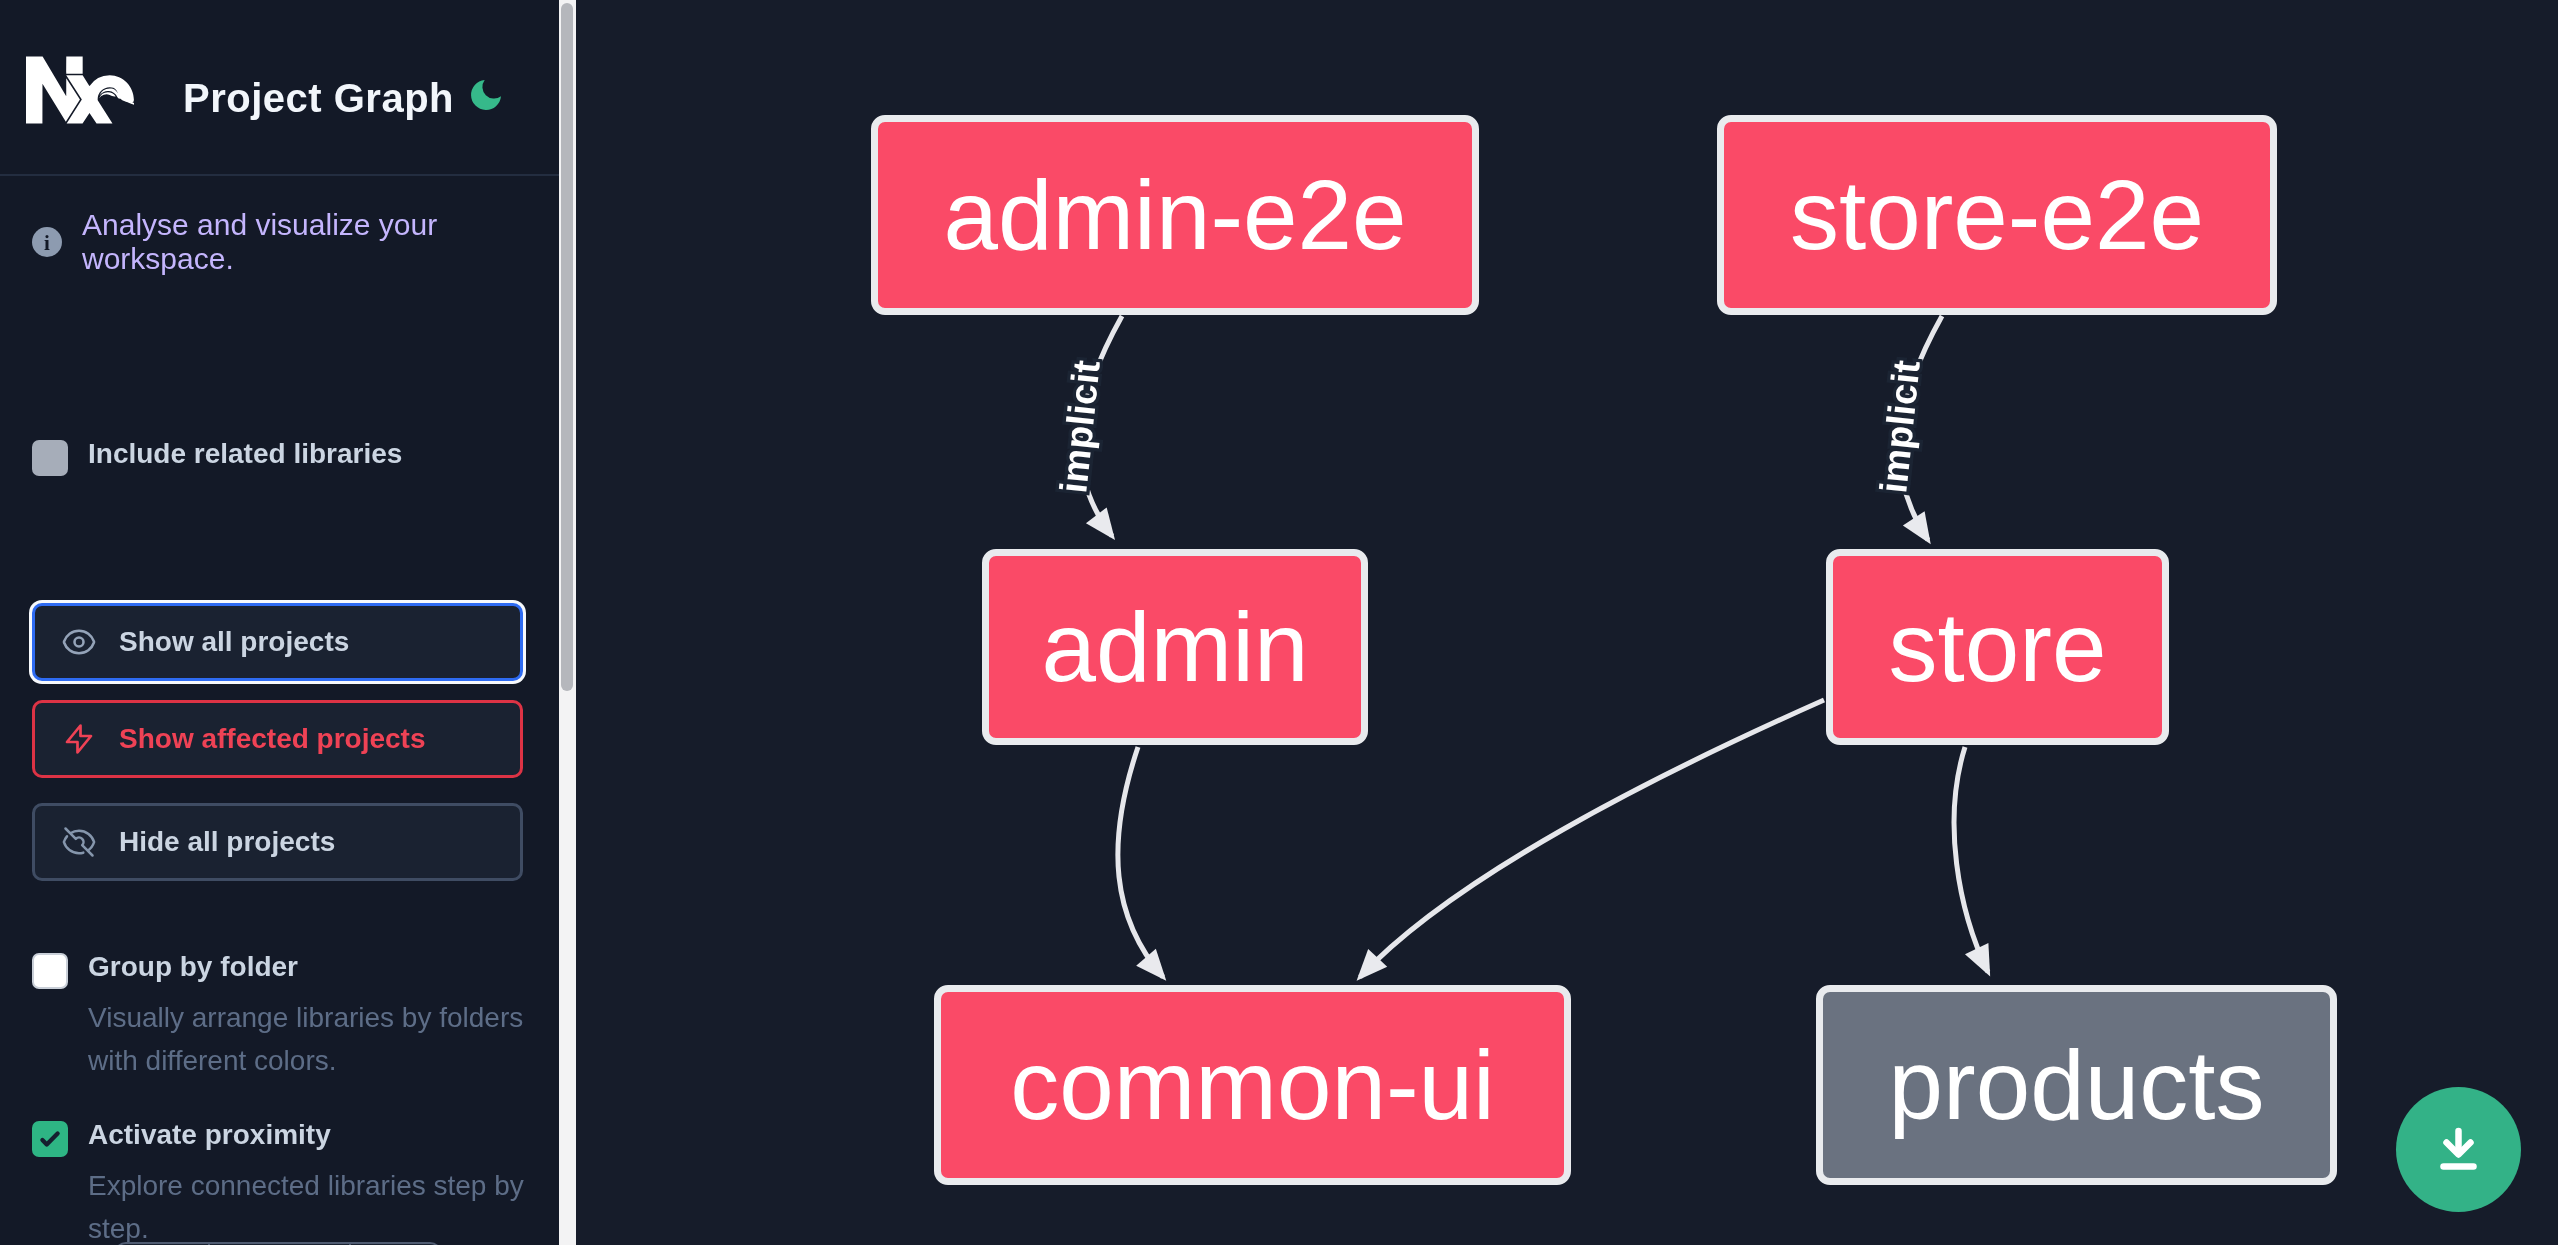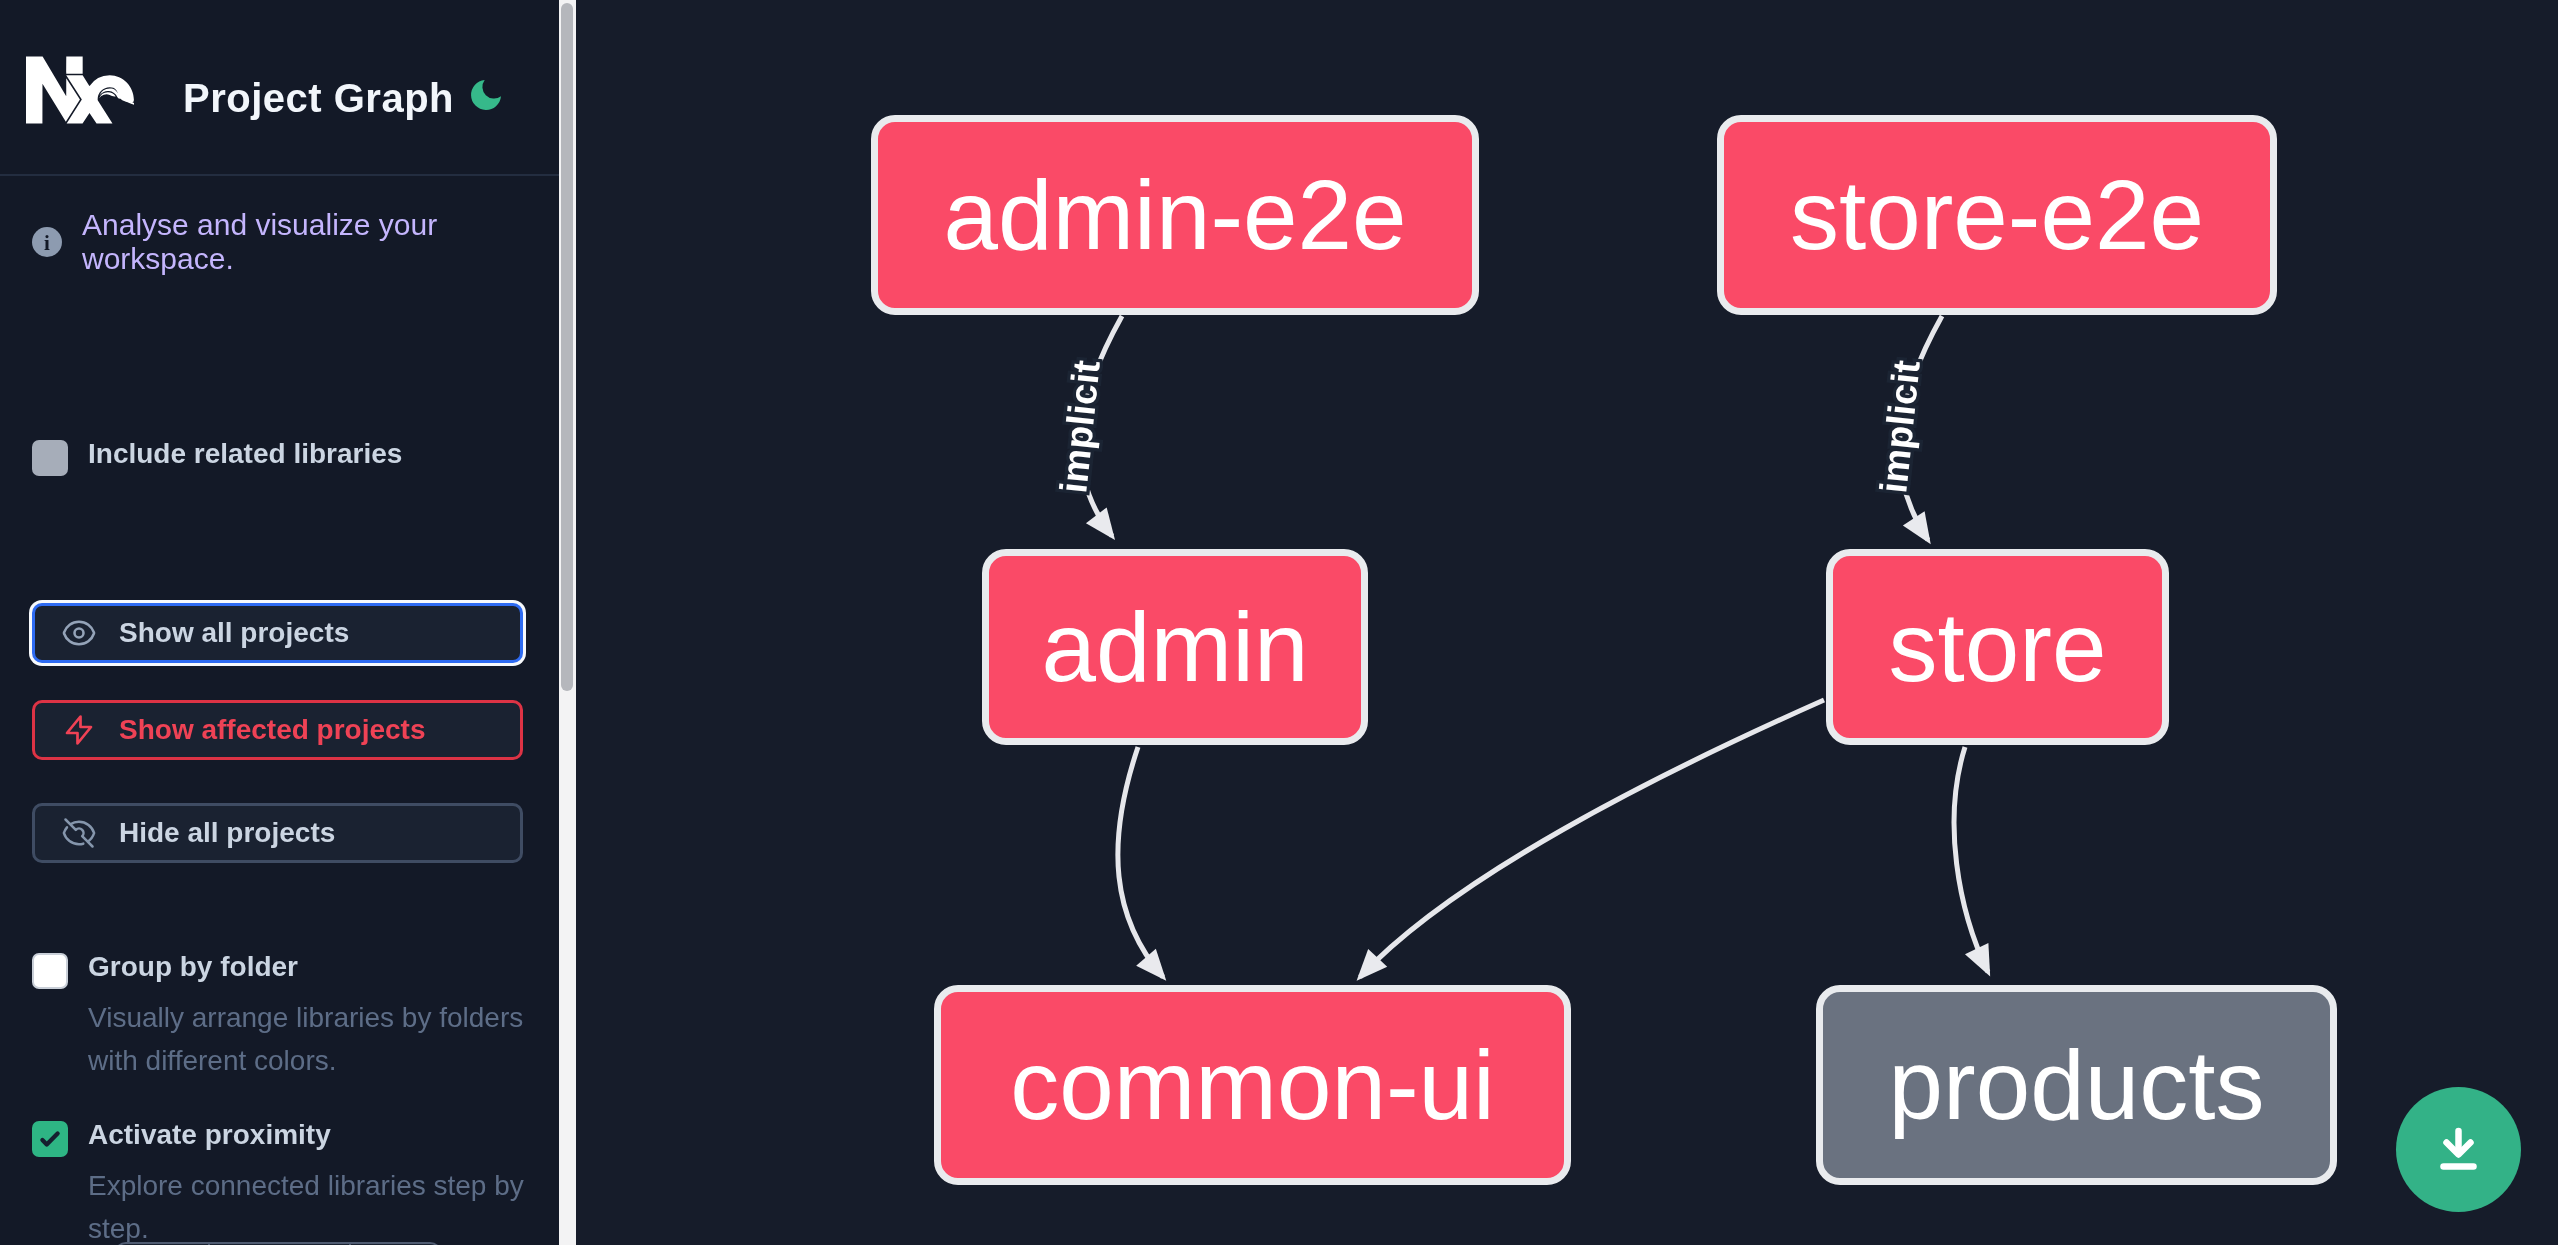--- a/index.html
+++ b/index.html
@@ -21,37 +21,37 @@
   .search-icon-cell{width:62px;display:flex;align-items:center;justify-content:center;border-right:2px solid #2e3950;flex:none;}
   .search-input{flex:1;background:transparent;border:none;outline:none;color:#dfe7f2;font-size:31px;padding:0 0 0 20px;font-family:"Liberation Sans",sans-serif;}
   .search-input::placeholder{color:#72829b;}
   .opt-row{position:absolute;left:32px;width:500px;}
   .opt-box{position:absolute;left:0;top:2px;width:36px;height:36px;border-radius:7px;}
   .opt-box.gray{background:#a6adb9;}
   .opt-box.white{background:#ffffff;border:2px solid #c9cfd8;}
   .opt-box.green{background:#2eb584;display:flex;align-items:center;justify-content:center;}
   .opt-label{position:absolute;left:56px;top:0;font-size:28px;font-weight:700;color:#cbd5e2;white-space:nowrap;}
   .opt-desc{position:absolute;left:56px;width:474px;font-size:28px;line-height:43px;color:#5d6d87;}
-  .side-btn{position:absolute;left:32px;width:491px;height:60px;border-radius:10px;background:#1a2231;
+  .side-btn{position:absolute;left:32px;width:491px;height:78px;border-radius:10px;background:#1a2231;
     display:flex;align-items:center;gap:22px;padding:0 0 0 26px;cursor:pointer;font-family:"Liberation Sans",sans-serif;}
   .side-btn .lbl{font-size:28px;font-weight:700;color:#cbd5e2;white-space:nowrap;}
   .btn-focused{border:3px solid #2e6bf2;box-shadow:0 0 0 3px #f7f9fc;}
   .btn-affected{border:3px solid #dd3345;}
   .btn-affected .lbl{color:#ef4255;}
   .btn-plain{border:3px solid #3f4c63;}
   .segmented{position:absolute;left:114px;top:1242px;width:328px;height:20px;background:#1a2231;border:2px solid #505c72;border-radius:12px 12px 0 0;}
   .segmented .seg-div{position:absolute;top:0;width:2px;height:100%;background:#505c72;}
   
   .side-scrollbar{position:absolute;left:559px;top:0;width:17px;height:1245px;background:#f3f3f4;}
   .side-scrollbar .thumb{position:absolute;left:2px;top:3px;width:12px;height:688px;border-radius:6px;background:#b5b7bc;}
   
   .canvas{position:absolute;left:576px;top:0;width:1982px;height:1245px;background:#161c2a;}
   .edges-svg{position:absolute;left:0;top:0;width:2558px;height:1245px;pointer-events:none;}
   .gnode{position:absolute;display:flex;align-items:center;justify-content:center;
-    border:7px solid #e9ebee;border-radius:24px;color:#ffffff;font-size:98px;cursor:pointer;}
+    border:7px solid #e9ebee;border-radius:14px;color:#ffffff;font-size:98px;cursor:pointer;}
   .gnode.pink{background:#fa4a67;}
   .gnode.gray{background:#6a7280;}
   .fab{position:absolute;left:2396px;top:1087px;width:125px;height:125px;border-radius:50%;background:#33b287;border:none;cursor:pointer;display:flex;align-items:center;justify-content:center;padding:0;}
   .edge-label{font-family:"Liberation Sans",sans-serif;font-size:38px;font-weight:700;fill:#ffffff;stroke:#1b2433;stroke-width:7px;paint-order:stroke;}
 </style>
 </head>
 <body>
 
 <div class="stage">
 

